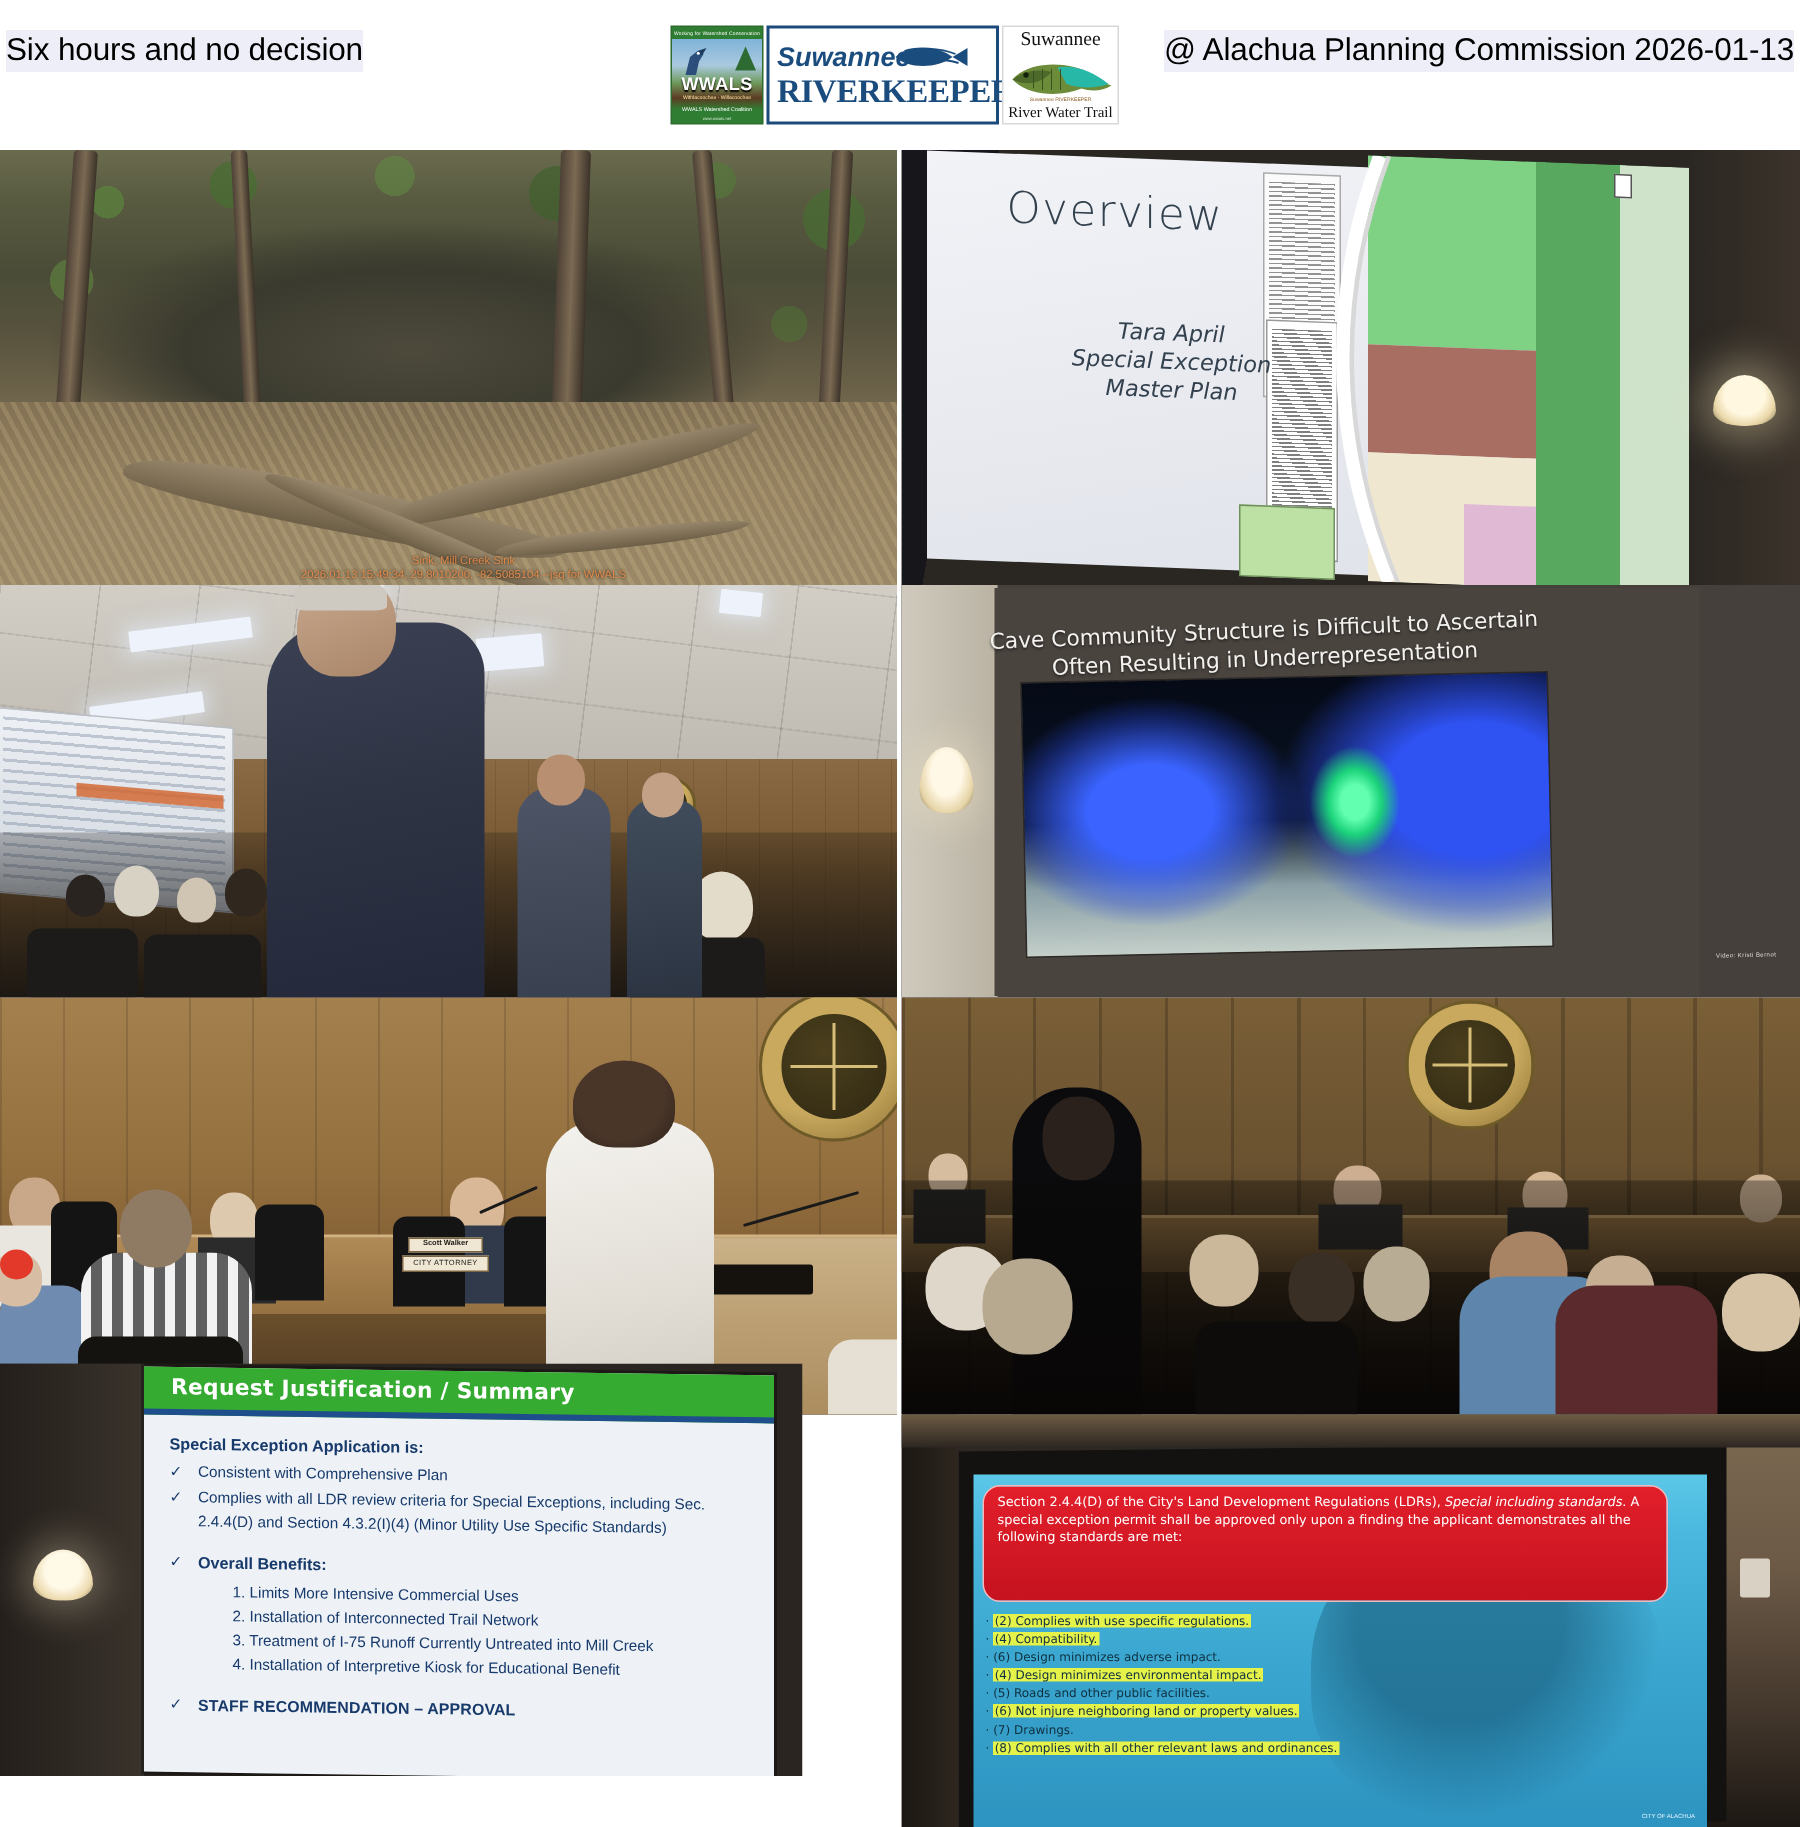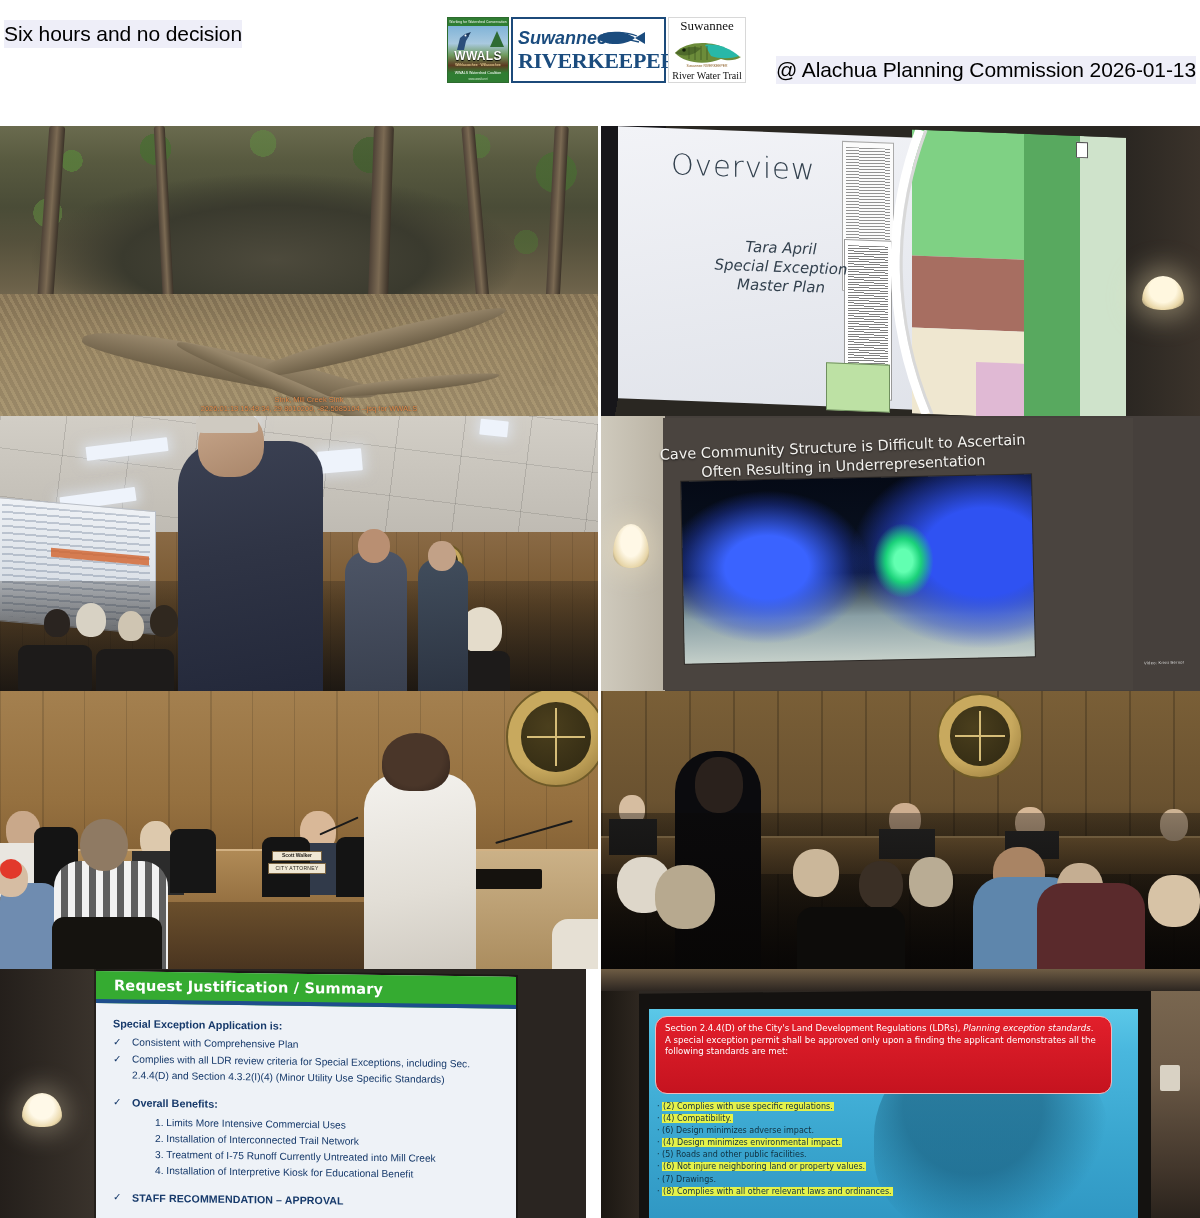--- a/index.html
+++ b/index.html
@@ -6,34 +6,33 @@
   html, body {
     width: 1200px; height: 1218px;
     background: #ffffff;
     font-family: "Liberation Sans", sans-serif;
     overflow: hidden;
   }
 
   
   .header {
     position: relative;
-    width: 1200px; height: 126px;
+    width: 1200px; height: 100px;
     background: #ffffff;
     display: flex; align-items: center;
   }
   .hdr-left {
     position: absolute; left: 4px; top: 20px;
     display: flex; flex-direction: column; gap: 3px;
     align-items: flex-start;
   }
   .hdr-right {
     position: absolute; right: 4px; top: 20px;
     display: flex; flex-direction: column; gap: 18px;
     align-items: flex-end;
-    margin-top: 36px;
   }
   .hdr-line {
     font-size: 21px; color: #000; line-height: 28px;
     background: #eeeef8; white-space: nowrap;
     letter-spacing: -0.1px;
   }
 
   
   .logos {
     position: absolute; left: 447px; top: 17px;
@@ -136,21 +135,21 @@
   }
   .cell { position: absolute; overflow: hidden; }
 
   
   .c-r1l { left: 0;   top: 0;   width: 598px; height: 290px; }
   .c-r1r { left: 601px; top: 0;   width: 599px; height: 290px; }
   .c-r2l { left: 0;   top: 290px; width: 598px; height: 275px; }
   .c-r2r { left: 601px; top: 290px; width: 599px; height: 275px; }
   .c-r3l { left: 0;   top: 565px; width: 598px; height: 278px; }
   .c-r3r { left: 601px; top: 565px; width: 599px; height: 278px; }
-  .c-r4l { left: 0;   top: 843px; width: 586px; height: 275px; padding-left: 37px; }
+  .c-r4l { left: 0;   top: 809px; width: 535px; height: 275px; padding-left: 37px; }
   .c-r4r { left: 601px; top: 843px; width: 599px; height: 275px; }
 
   
   .forest {
     width: 100%; height: 100%; position: relative;
     background:
       radial-gradient(ellipse 340px 120px at 46% 46%, #4d4a3c 0%, #3a3a2e 45%, rgba(58,58,46,0) 72%),
       linear-gradient(180deg, #6a6b4e 0%, #585a40 12%, #4a4c37 28%, #55513c 40%, #6b6149 55%, #8a7c60 72%, #a2906f 86%, #ab9a79 100%);
   }
   .forest::before {
@@ -783,21 +782,21 @@
 
   <div class="cell c-r4r">
     <div class="ldr-room">
       <div class="ldr-wallr"></div>
       <div class="ldr-outlet"></div>
       <div class="ldr-screen"></div>
       <div class="ldr-inner">
         <div class="ldr-diver"></div>
         <div class="ldr-red">
           <span>Section 2.4.4(D) of the City's Land Development Regulations (LDRs),</span>
-          <i>Planning exception  standards</i><span>. A special exception permit shall be approved only upon a finding the applicant demonstrates all the following standards are met:</span>
+          <i>Special including  standards</i><span>. A special exception permit shall be approved only upon a finding the applicant demonstrates all the following standards are met:</span>
         </div>
         <ul class="ldr-list">
           <li>· <span class="hl">(2) Complies with use specific regulations.</span></li>
           <li>· <span class="hl">(4) Compatibility.</span></li>
           <li>· <span>(6) Design minimizes adverse impact.</span></li>
           <li>· <span class="hl">(4) Design minimizes environmental impact.</span></li>
           <li>· <span>(5) Roads and  other public facilities.</span></li>
           <li>· <span class="hl">(6) Not injure neighboring land or property values.</span></li>
           <li>· <span>(7) Drawings.</span></li>
           <li>· <span class="hl">(8) Complies with all other relevant laws and ordinances.</span></li>

